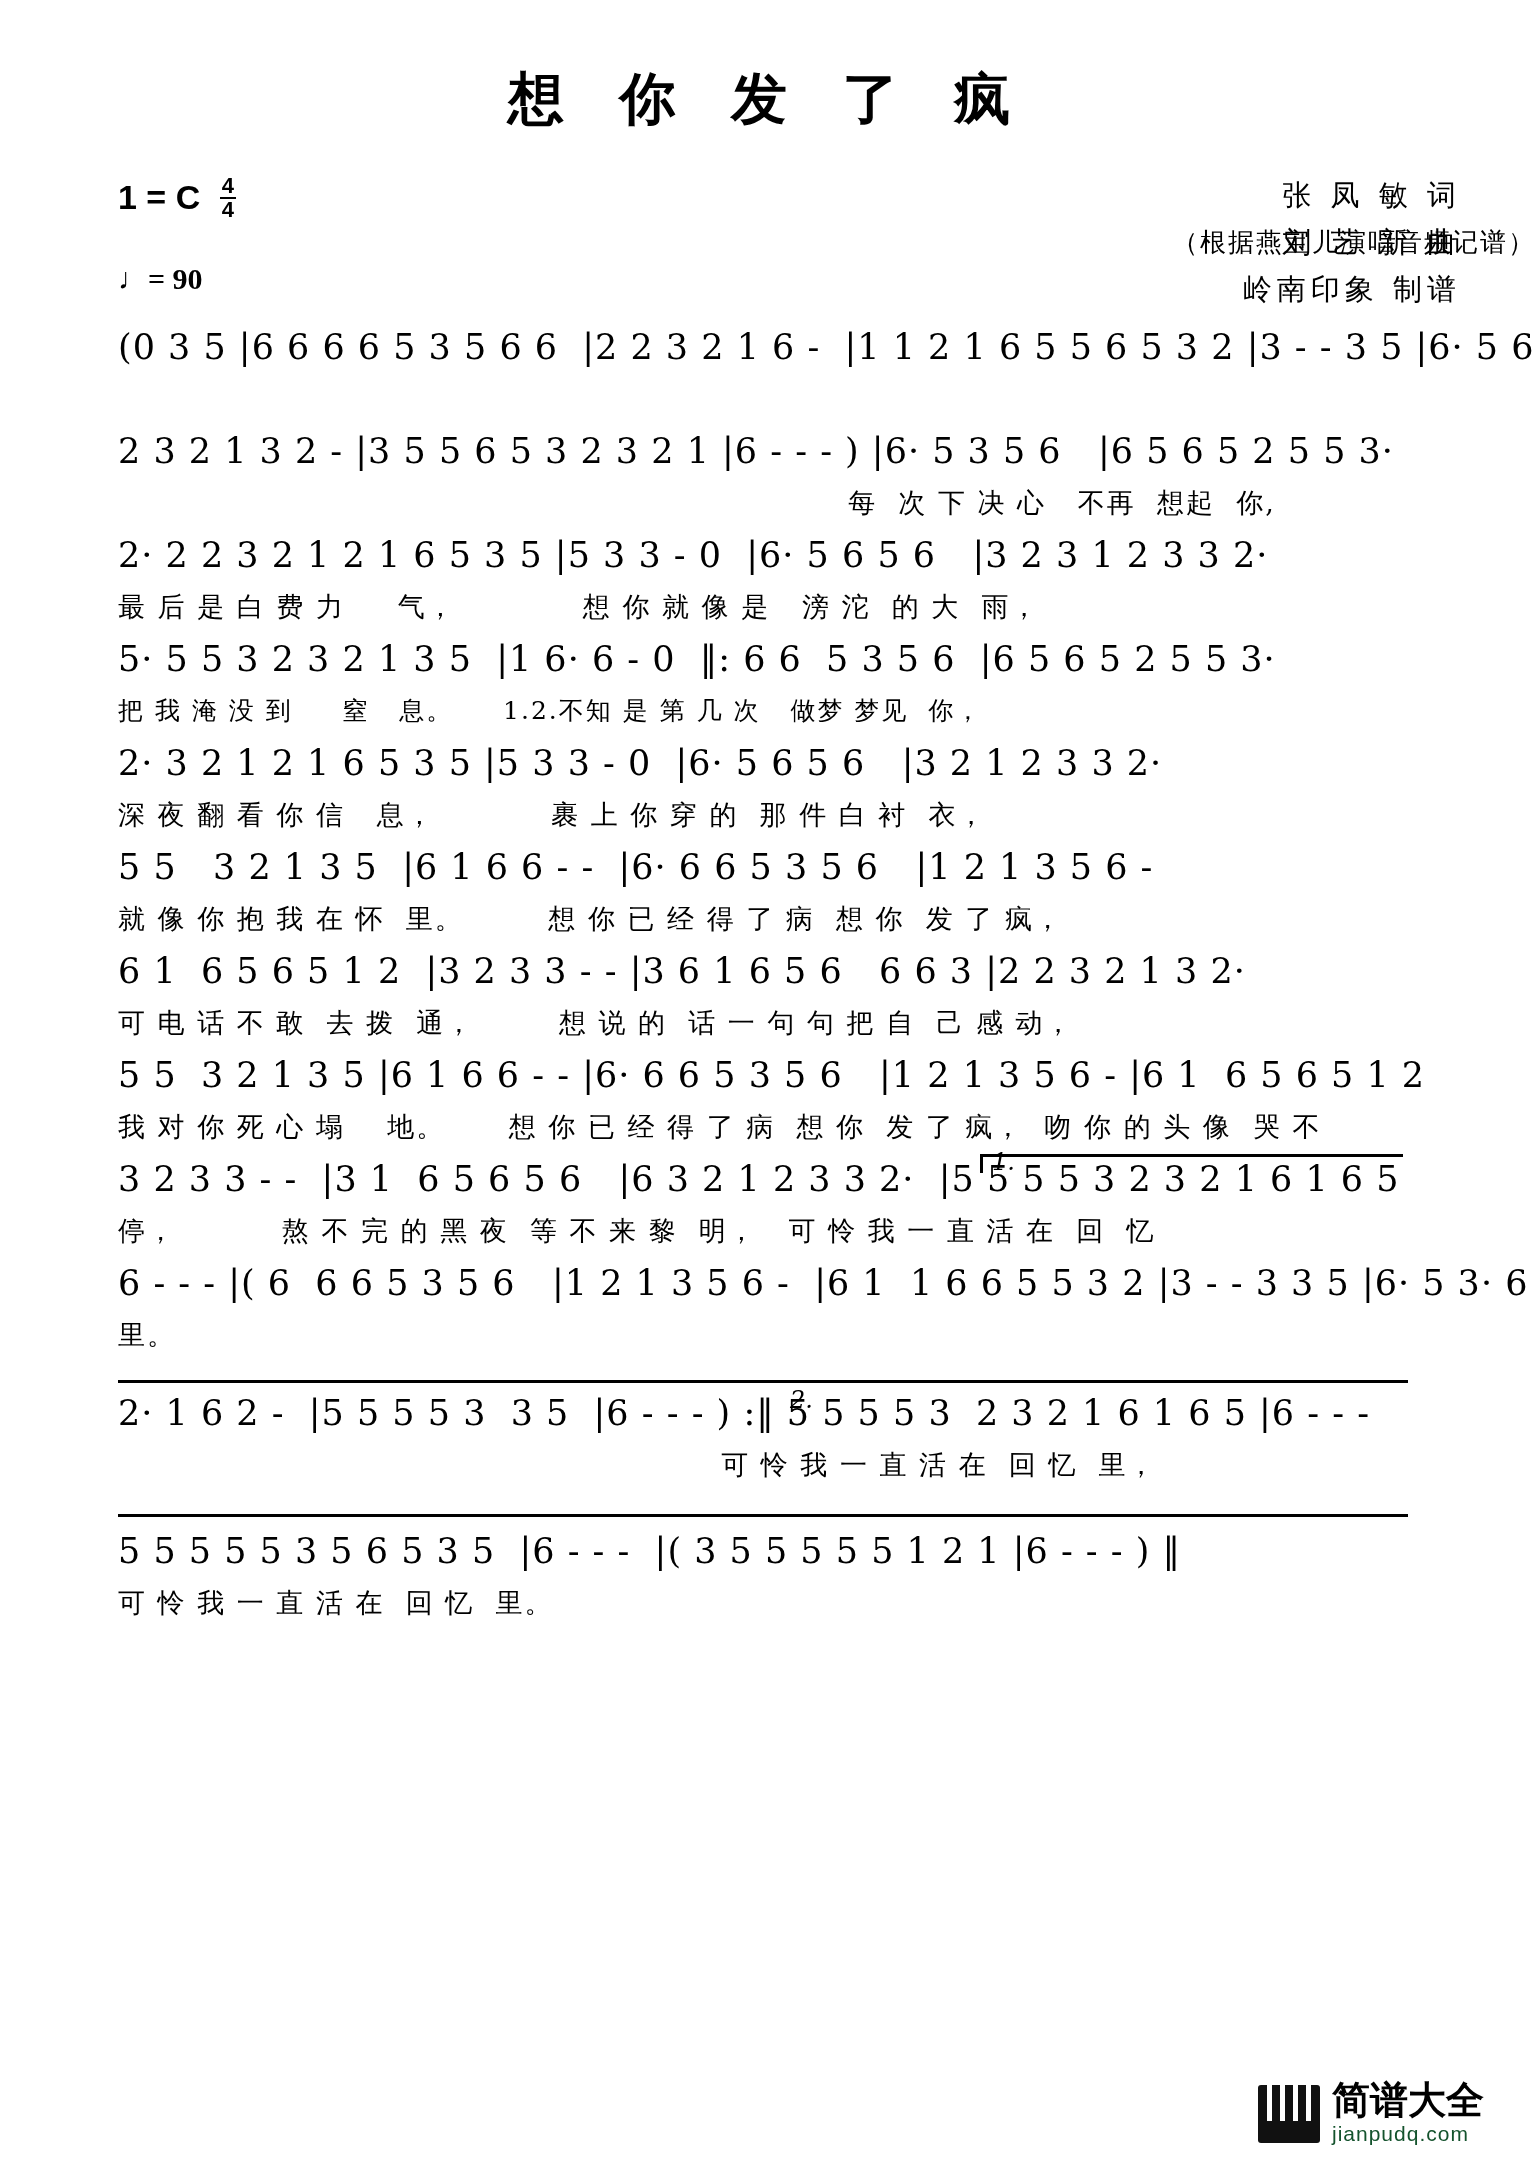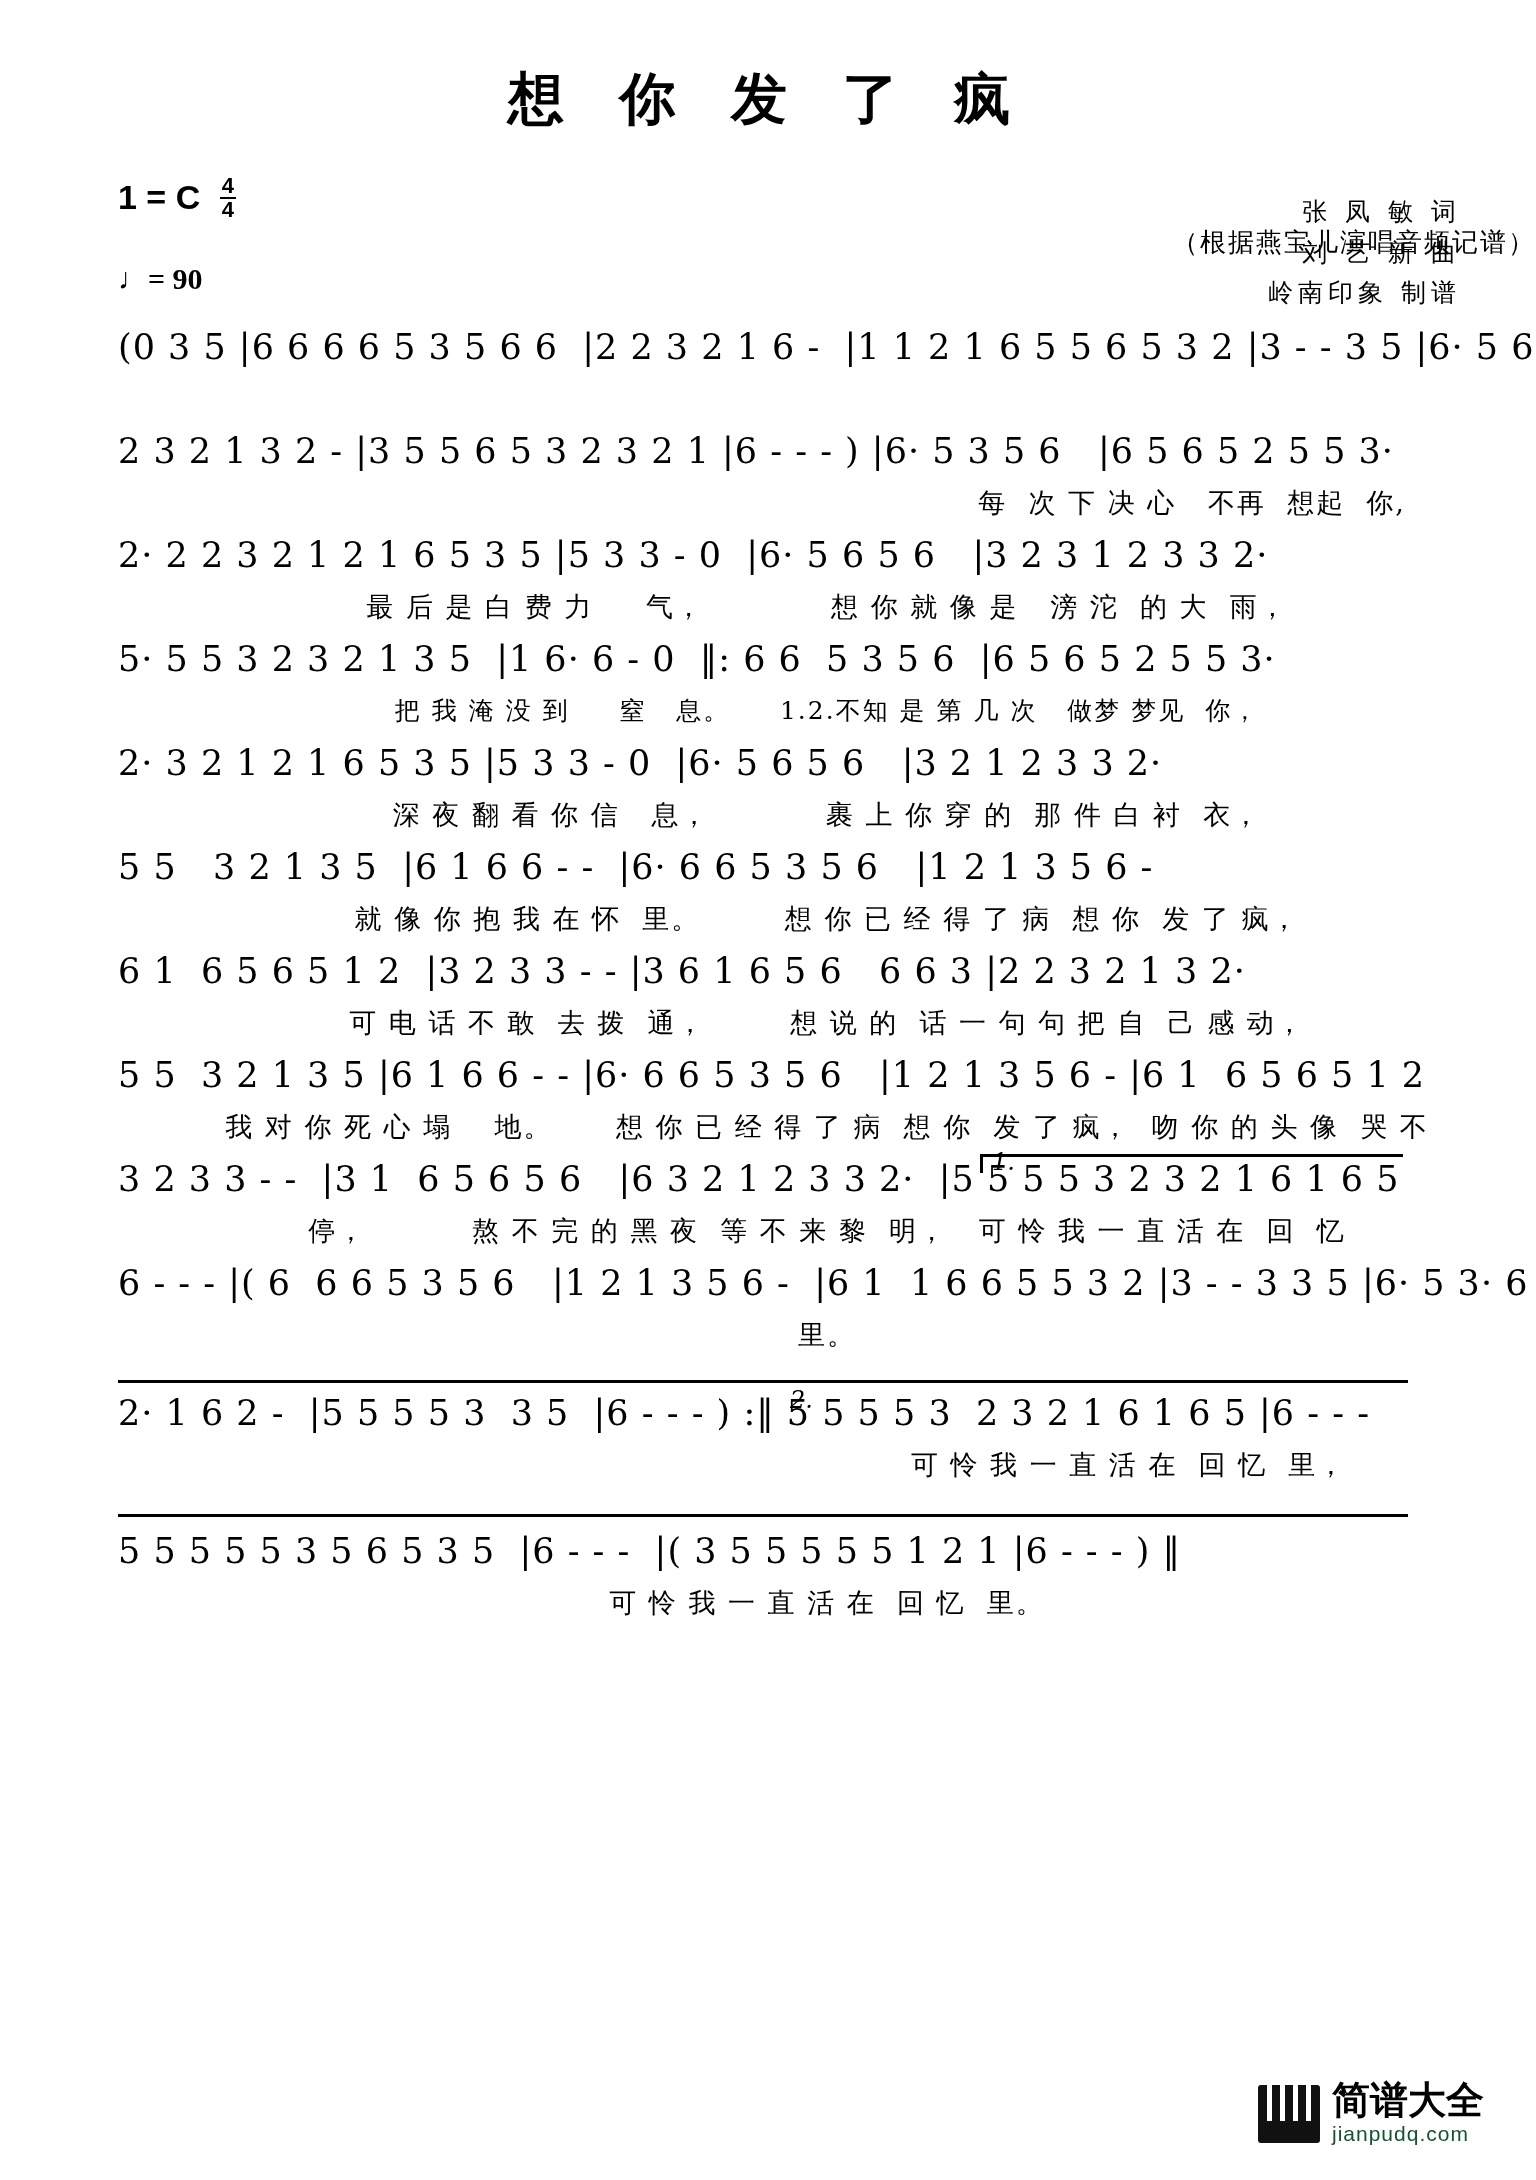--- a/index.html
+++ b/index.html
@@ -17,33 +17,33 @@
   .keysig{
     position:absolute;left:118px;top:175px;font-size:34px;font-family:Liberation Sans, sans-serif;font-weight:bold;
   }
   .keysig .frac{display:inline-block;vertical-align:-8px;margin-left:10px;font-size:22px;line-height:1.0;text-align:center;}
   .keysig .frac .num{display:block;border-bottom:2.5px solid #000;padding:0 2px;}
   .keysig .frac .den{display:block;padding:0 2px;}
   .tempo{
     position:absolute;left:118px;top:262px;font-size:30px;font-family:Liberation Serif, serif;font-weight:bold;
   }
   .credits{
-    position:absolute;right:75px;top:172px;text-align:right;font-size:25px;line-height:1.62;
-    font-family:"DejaVu Serif",serif;letter-spacing:5px;margin-top:20px;
+    position:absolute;right:75px;top:172px;text-align:right;font-size:29px;line-height:1.62;
+    font-family:"DejaVu Serif",serif;letter-spacing:5px;
   }
 
   .score{position:absolute;left:0;top:318px;width:1536px;}
   .sysrow{position:relative;width:1536px;}
   .notes{
     font-family:"DejaVu Serif",serif;font-size:35px;letter-spacing:1px;white-space:pre;
     padding-left:118px;height:58px;line-height:58px;
   }
   .lyrics{
     font-family:"DejaVu Serif",serif;font-size:27px;white-space:pre;
-    padding-left:118px;height:46px;line-height:46px;letter-spacing:2px;text-align:center;
+    padding-left:118px;height:46px;line-height:46px;letter-spacing:2px;
   }
   .lyrics.small{font-size:25px;}
 
   .logo{
     position:absolute;right:52px;bottom:34px;display:flex;align-items:center;
   }
   .logo .kbd{
     width:62px;height:58px;background:#111;border-radius:3px;margin-right:12px;position:relative;overflow:hidden;
   }
   .logo .kbd i{position:absolute;top:0;width:5px;height:36px;background:#fff;}

